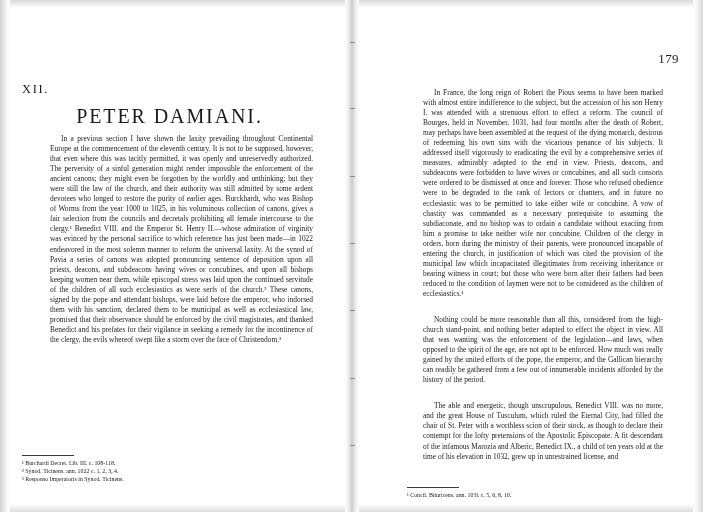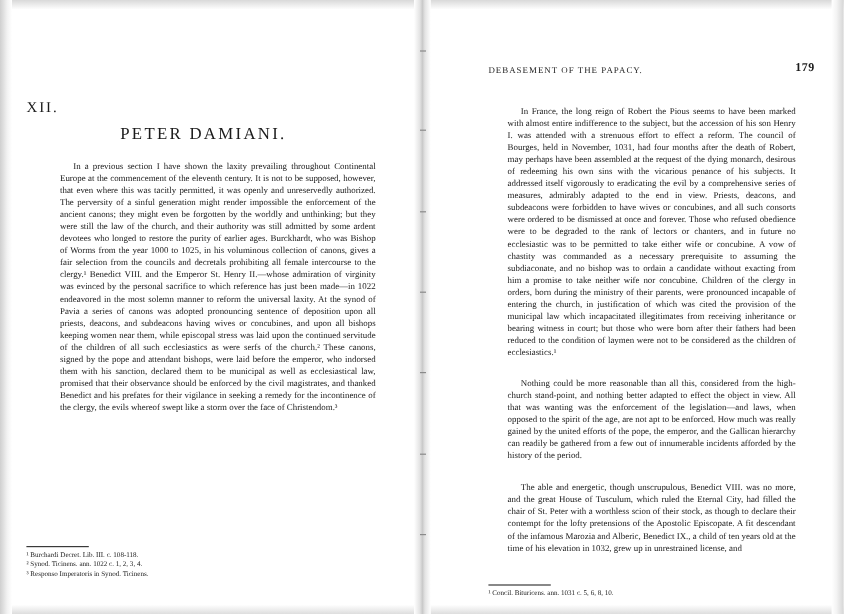--- a/index.html
+++ b/index.html
@@ -91,41 +91,41 @@
     left: 55px;
     width: 272px;
     font-size: 7.4px;
     letter-spacing: 0.85px;
     color: #262626;
   }
   .folio {
     position: absolute;
     top: 51px;
     right: 24px;
-    font-size: 10px;
-    font-weight: bold;
+    font-size: 13px;
+    font-weight: normal;
     letter-spacing: 0.4px;
   }
 
   .chap-num {
     position: absolute;
     top: 82px;
     left: 22px;
     width: 295px;
     text-align: left;
     font-size: 12.5px;
     letter-spacing: 1.6px;
   }
   .chap-title {
     position: absolute;
     top: 105px;
     left: 22px;
     width: 295px;
     text-align: center;
-    font-size: 14px;
+    font-size: 20px;
     letter-spacing: 1.9px;
   }
 
   .para {
     margin: 16px;
     text-indent: 11px;
   }
   .para + .para { margin-top: 0; }
 
   .footnotes {
@@ -186,21 +186,20 @@
     <div class="footnotes fn-left">
       <div class="fn-rule"></div>
       <p class="fn-line">¹ Burchardi Decret. Lib. III. c. 108-118.</p>
       <p class="fn-line">² Synod. Ticinens. ann. 1022 c. 1, 2, 3, 4.</p>
       <p class="fn-line">³ Responso Imperatoris in Synod. Ticinens.</p>
     </div>
   </div>
 
   <div class="page-half right-half">
 
-    <div class="running-head">DEBASEMENT OF THE PAPACY.</div>
 
     <div class="folio">179</div>
 
     <div class="col col-right">
       <p class="para">In France, the long reign of Robert the Pious seems to have been marked with almost entire indifference to the subject, but the accession of his son Henry I. was attended with a strenuous effort to effect a reform. The council of Bourges, held in November, 1031, had four months after the death of Robert, may perhaps have been assembled at the request of the dying monarch, desirous of redeeming his own sins with the vicarious penance of his subjects. It addressed itself vigorously to eradicating the evil by a comprehensive series of measures, admirably adapted to the end in view. Priests, deacons, and subdeacons were forbidden to have wives or concubines, and all such consorts were ordered to be dismissed at once and forever. Those who refused obedience were to be degraded to the rank of lectors or chanters, and in future no ecclesiastic was to be permitted to take either wife or concubine. A vow of chastity was commanded as a necessary prerequisite to assuming the subdiaconate, and no bishop was to ordain a candidate without exacting from him a promise to take neither wife nor concubine. Children of the clergy in orders, born during the ministry of their parents, were pronounced incapable of entering the church, in justification of which was cited the provision of the municipal law which incapacitated illegitimates from receiving inheritance or bearing witness in court; but those who were born after their fathers had been reduced to the condition of laymen were not to be considered as the children of ecclesiastics.¹</p>
       <p class="para">Nothing could be more reasonable than all this, considered from the high-church stand-point, and nothing better adapted to effect the object in view. All that was wanting was the enforcement of the legislation—and laws, when opposed to the spirit of the age, are not apt to be enforced. How much was really gained by the united efforts of the pope, the emperor, and the Gallican hierarchy can readily be gathered from a few out of innumerable incidents afforded by the history of the period.</p>
       <p class="para">The able and energetic, though unscrupulous, Benedict VIII. was no more, and the great House of Tusculum, which ruled the Eternal City, had filled the chair of St. Peter with a worthless scion of their stock, as though to declare their contempt for the lofty pretensions of the Apostolic Episcopate. A fit descendant of the infamous Marozia and Alberic, Benedict IX., a child of ten years old at the time of his elevation in 1032, grew up in unrestrained license, and</p>
     </div>
 
     <div class="footnotes fn-right">

